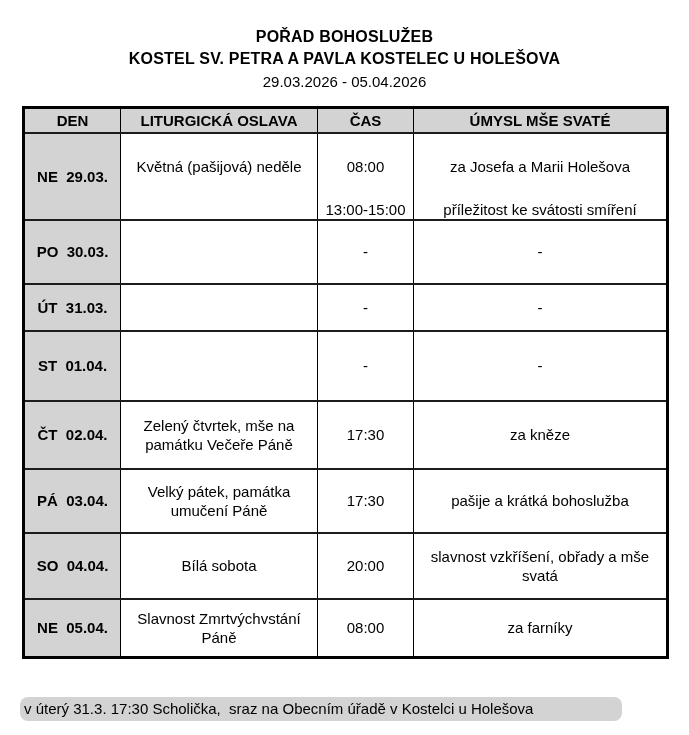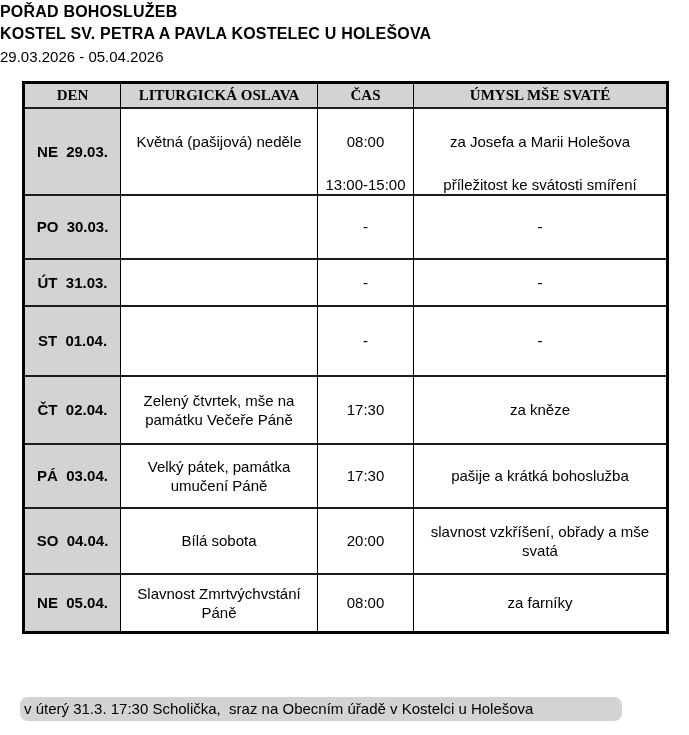--- a/index.html
+++ b/index.html
@@ -9,21 +9,21 @@
     width: 689px;
     height: 735px;
     background: #ffffff;
     font-family: "Liberation Sans", sans-serif;
     color: #000;
     overflow: hidden;
   }
   .page { width: 689px; height: 735px; position: relative; }
 
   
-  .titles { padding-top: 1px; line-height: 22px; }
+  .titles { text-align: center; padding-top: 26px; line-height: 22px; }
   .title-line { font-size: 16px; font-weight: bold; letter-spacing: 0.2px; }
   .date-line { font-size: 15px; font-weight: normal; margin-top: 1px; }
 
   
   table.schedule {
     border-collapse: collapse;
     table-layout: fixed;
     margin: 13px 0 0 22px;
     width: 644px;
     border: 3px solid #000;
@@ -37,21 +37,20 @@
     font-size: 15px;
     text-align: center;
     vertical-align: middle;
     overflow: hidden;
   }
   .schedule th {
     background: #d3d3d3;
     font-weight: bold;
     height: 25px;
     font-size: 15px;
-    font-family: Liberation Serif, serif;
   }
   .schedule td.day {
     background: #d3d3d3;
     font-weight: bold;
     white-space: pre;
   }
   .schedule td.cel { line-height: 19px; }
   .schedule td.int { line-height: 19px; }
 
   

